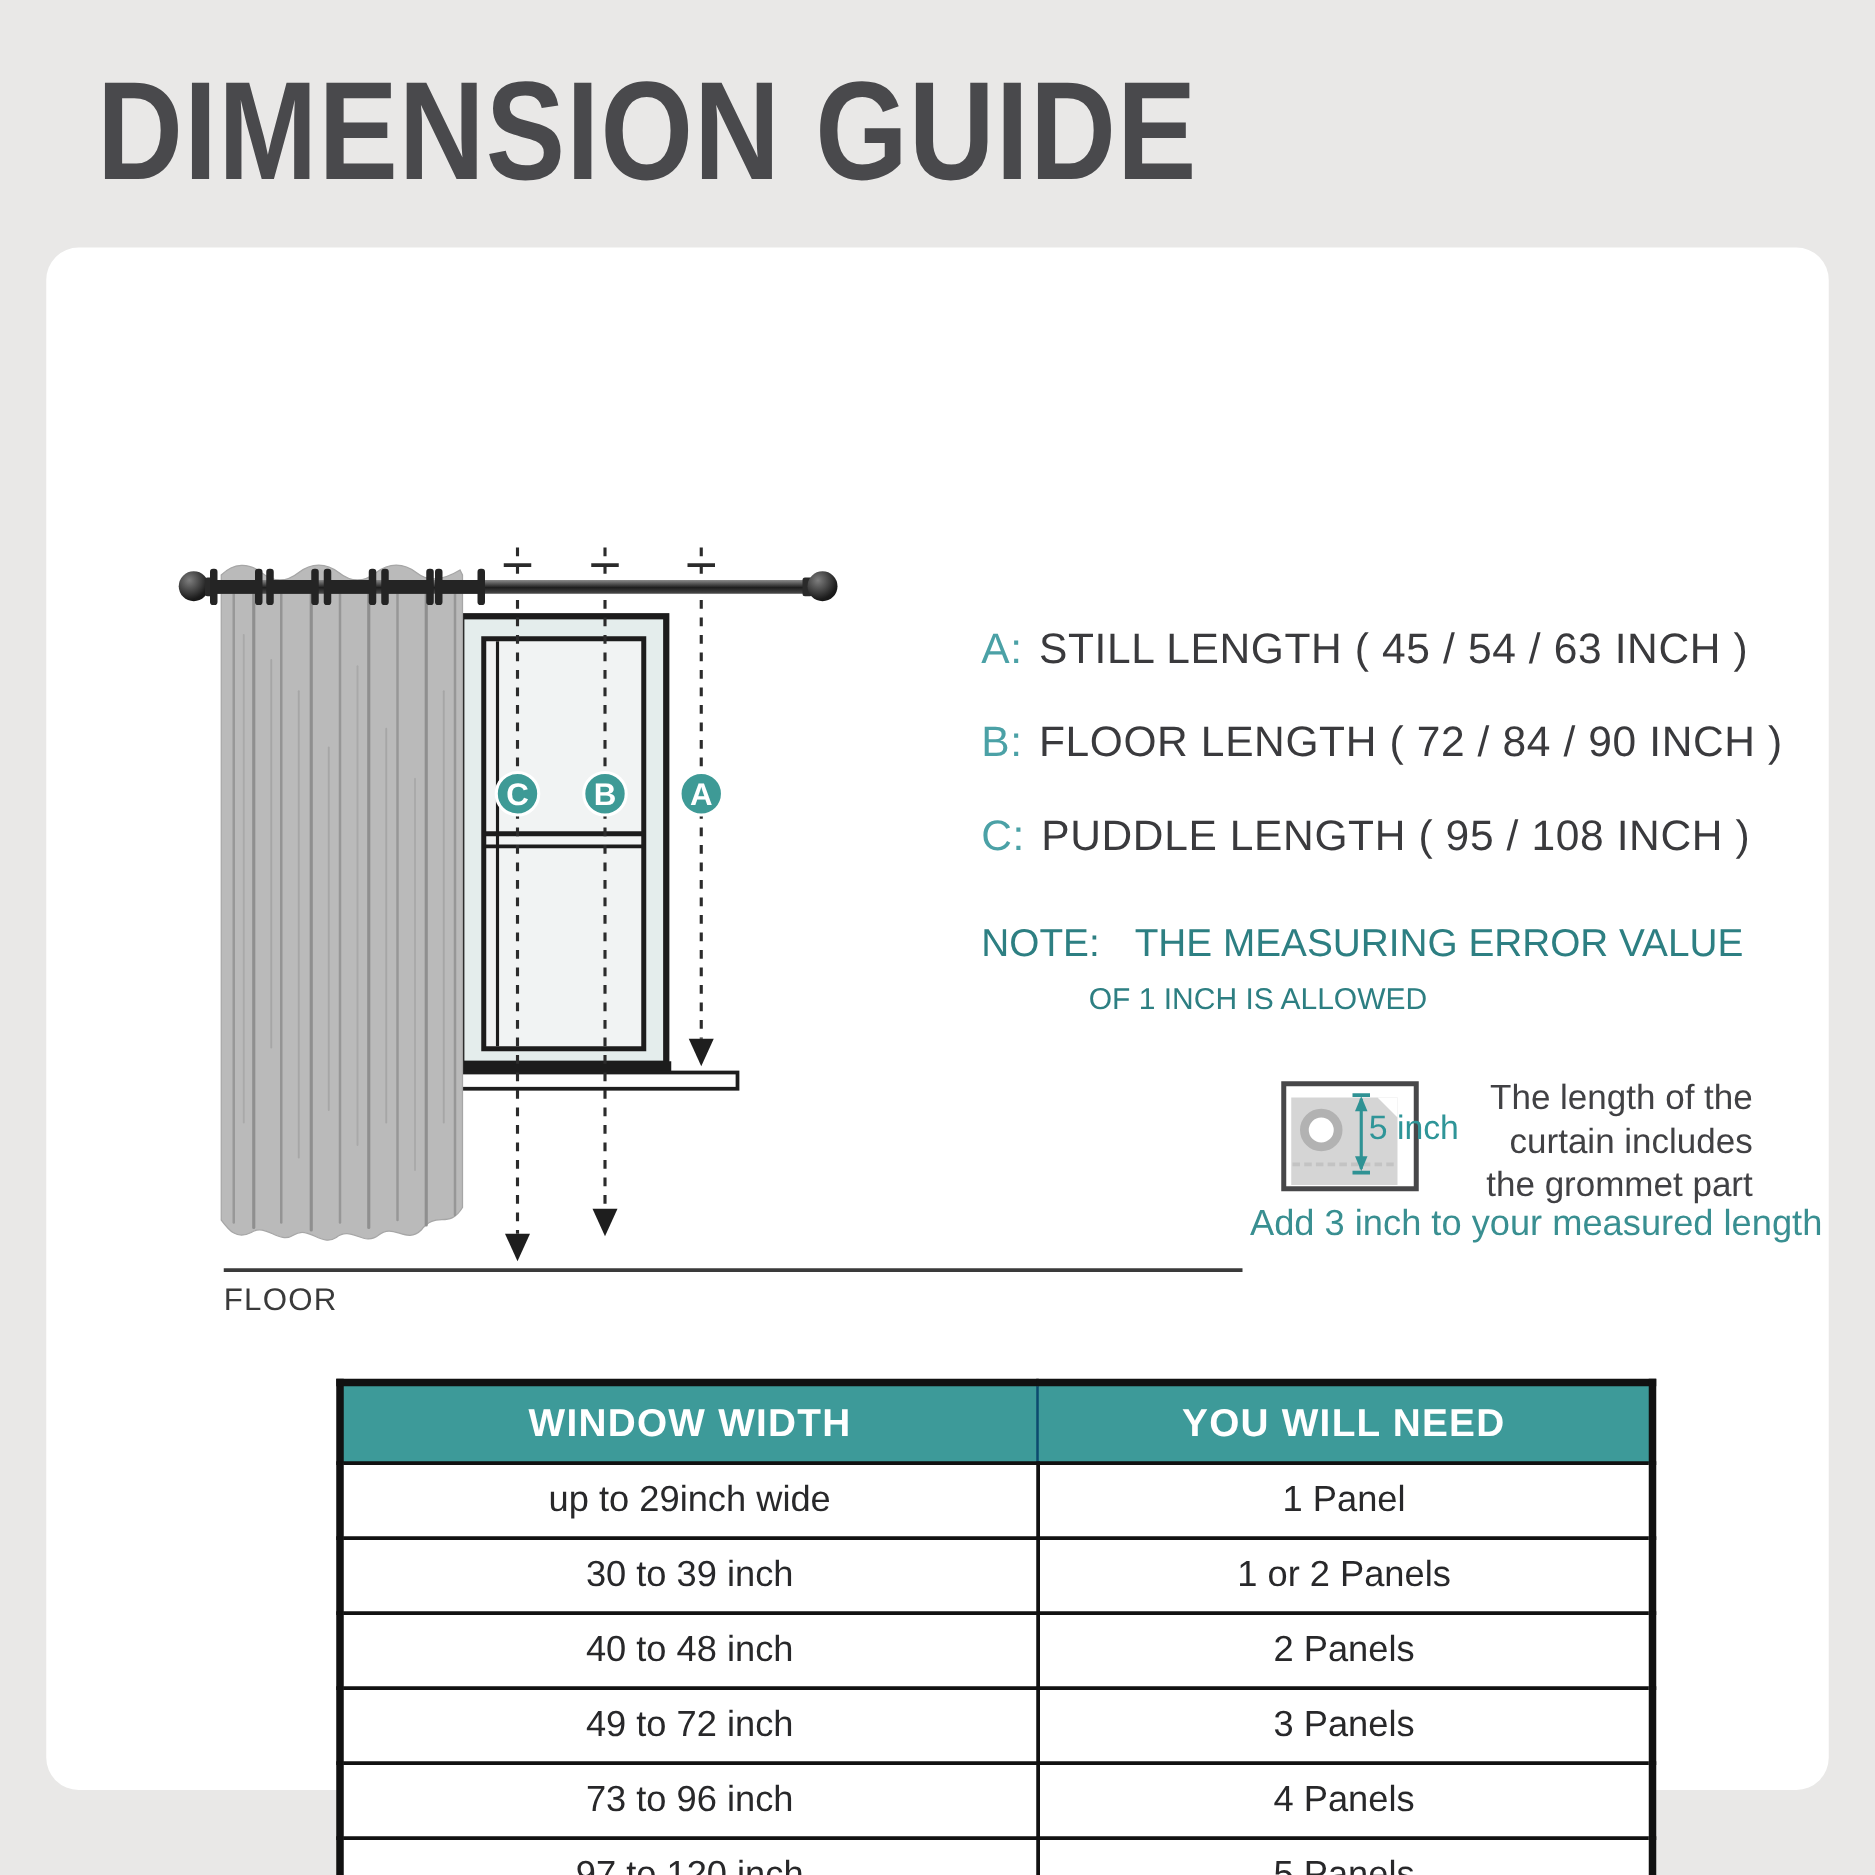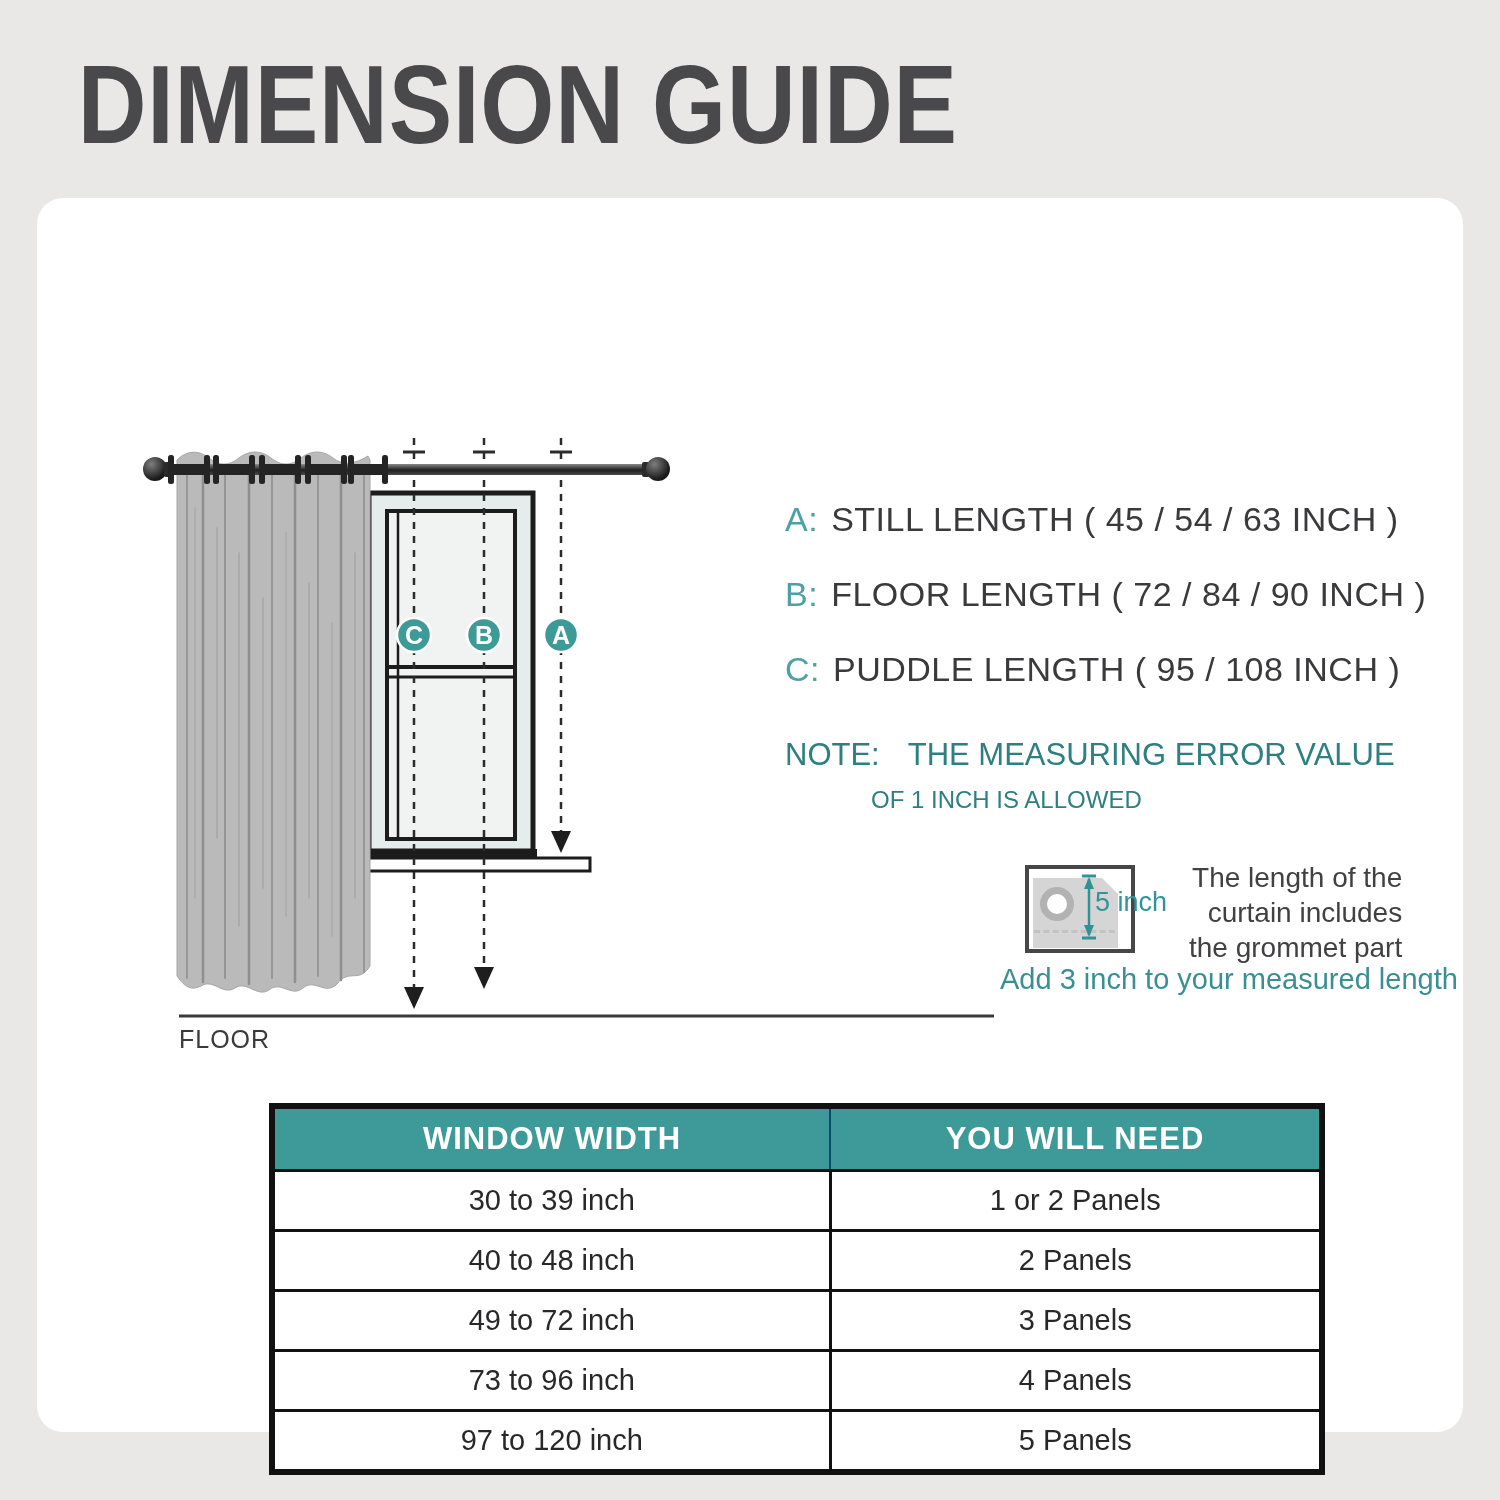--- a/index.html
+++ b/index.html
@@ -248,20 +248,24 @@
           <col class="c2">
         </colgroup>
       <thead>
         <tr>
           <th>WINDOW WIDTH</th>
           <th>YOU WILL NEED</th>
         </tr>
       </thead>
       <tbody>
         <tr>
+            <td>up to 29inch wide</td>
+            <td>1 Panel</td>
+          </tr>
+        <tr>
             <td>30 to 39 inch</td>
             <td>1 or 2 Panels</td>
           </tr>
         <tr>
             <td>40 to 48 inch</td>
             <td>2 Panels</td>
           </tr>
         <tr>
             <td>49 to 72 inch</td>
             <td>3 Panels</td>

